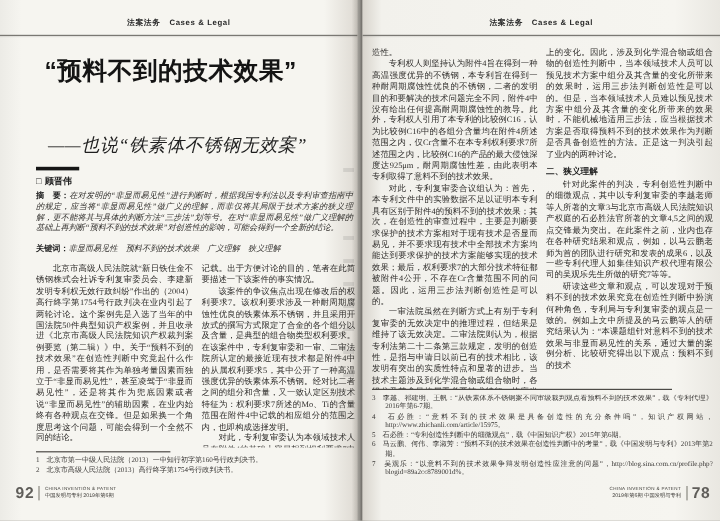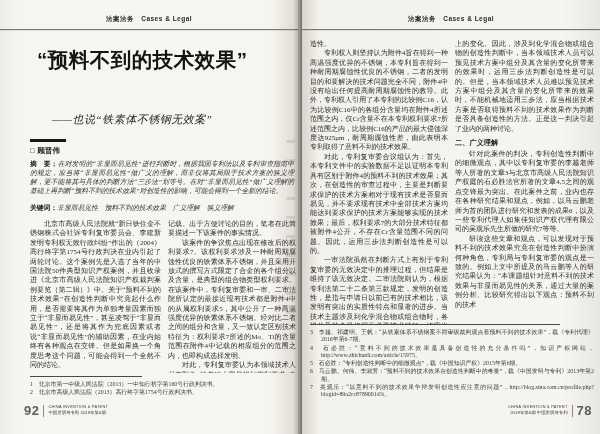--- a/index.html
+++ b/index.html
@@ -18,21 +18,21 @@
   
   .pg-header{position:absolute;top:15px;left:0;right:0;text-align:center;
     font-family:"Liberation Sans",sans-serif;font-size:6.5px;font-weight:bold;color:#2a2a2a;letter-spacing:.5px;}
   .pg-header .hdr-cn{margin-right:5px;}
   .hdr-rule{position:absolute;top:29px;left:0;right:0;height:1px;background:#7a7873;box-shadow:0 1px 0 rgba(0,0,0,.08);}
   
   .title{position:absolute;left:30px;top:46px;margin:0;font-family:"Liberation Sans",sans-serif;
     font-size:20.5px;line-height:27px;font-weight:bold;color:#141414;letter-spacing:.5px;text-align:right;}
   .title span{display:block;}
   .title .t1{padding-left:7px;}
-  .subtitle{position:absolute;left:52px;top:112px;font-size:11px;font-style:italic;color:#1f1f1f;letter-spacing:.5px;}
+  .subtitle{position:absolute;left:40px;top:112px;font-size:15px;font-style:italic;color:#1f1f1f;letter-spacing:.5px;}
   .author-bar{position:absolute;left:30px;top:139px;width:36px;height:3px;background:#161616;}
   .author{position:absolute;left:30px;top:146px;font-family:"Liberation Sans",sans-serif;
     font-size:7.5px;font-weight:bold;color:#222;}
   .author .marker{margin-right:3px;font-weight:normal;}
   
   .abstract{position:absolute;left:30px;top:159px;width:264px;margin:0;
     font-size:6.8px;line-height:9px;text-align:justify;color:#33312e;font-style:italic;}
   .abstract b{font-style:normal;font-weight:bold;color:#222;}
   .keywords{position:absolute;left:30px;top:203px;width:264px;margin:0;
     font-size:6.8px;line-height:9px;color:#33312e;font-style:italic;}
@@ -49,21 +49,21 @@
   
   .fn-rule{position:absolute;height:1px;background:#4c4a46;}
   .fn-rule-left{left:30px;top:376px;width:112px;}
   .fn-rule-right{left:8px;top:324px;width:250px;}
   .fns{position:absolute;color:#3a3836;}
   .fns p{margin:0 0 1px 0;font-size:5.9px;line-height:7.3px;padding-left:11px;text-indent:-11px;text-align:justify;}
   .fns-left{left:30px;top:381px;width:262px;}
   .fns-right{left:8px;top:329px;width:284px;height:72px;overflow:hidden;}
   
   .footer{position:absolute;display:flex;align-items:center;font-family:"Liberation Sans",sans-serif;}
-  .footer-left{left:24px;top:403px;justify-content:flex-end;}
+  .footer-left{left:13px;top:403px;justify-content:flex-end;}
   .footer-right{right:8px;top:403px;}
   .pgnum{font-size:13px;font-weight:bold;color:#5f5d59;letter-spacing:.5px;}
   .foot-div{width:1px;height:12px;background:#8a8880;margin:0 4px;}
   .foot-meta{display:flex;flex-direction:column;line-height:4.8px;color:#3c3a36;}
   .foot-meta .fm1{font-size:3.8px;letter-spacing:.3px;}
   .foot-meta .fm2{font-size:4.4px;margin-top:1.5px;}
   .footer-right .foot-meta{align-items:flex-end;text-align:right;}
   
   .bleed{position:absolute;right:3px;top:140px;width:9px;height:190px;opacity:.14;filter:blur(.6px);
     background:repeating-linear-gradient(to bottom,#555 0 3px,transparent 3px 19px);}
@@ -131,21 +131,21 @@
     <div class="hdr-rule"></div>
 
     <div class="col colR1">
       <p class="bp noind">造性。</p>
       <p class="bp">专利权人则坚持认为附件4旨在得到一种高温强度优异的不锈钢，本专利旨在得到一种耐周期腐蚀性优良的不锈钢，二者的发明目的和要解决的技术问题完全不同，附件4中没有给出任何提高耐周期腐蚀性的教导。此外，专利权人引用了本专利的比较例C16，认为比较例C16中的各组分含量均在附件4所述范围之内，仅Cr含量不在本专利权利要求7所述范围之内，比较例C16的产品的最大侵蚀深度达925μm，耐周期腐蚀性差，由此表明本专利取得了意料不到的技术效果。</p>
       <p class="bp">对此，专利复审委合议组认为：首先，本专利文件中的实验数据不足以证明本专利具有区别于附件4的预料不到的技术效果；其次，在创造性的审查过程中，主要是判断要求保护的技术方案相对于现有技术是否显而易见，并不要求现有技术中全部技术方案均能达到要求保护的技术方案能够实现的技术效果；最后，权利要求7的大部分技术特征都被附件4公开，不存在Cr含量范围不同的问题。因此，运用三步法判断创造性是可以的。</p>
       <p class="bp">一审法院虽然在判断方式上有别于专利复审委的无效决定中的推理过程，但结果是维持了该无效决定。二审法院则认为，根据专利法第二十二条第三款规定，发明的创造性，是指与申请日以前已有的技术相比，该发明有突出的实质性特点和显著的进步。当技术主题涉及到化学混合物或组合物时，各组分及其含量均属于必要技术特征，均应当在独立权利要求中限定。此类技术方案中，各组分及其含量的变化会引起相应的物理化学反应，可能会导致整体技术方案在效果</p>
     </div>
     <div class="col colR2">
       <p class="bp noind">上的变化。因此，涉及到化学混合物或组合物的创造性判断中，当本领域技术人员可以预见技术方案中组分及其含量的变化所带来的效果时，运用三步法判断创造性是可以的。但是，当本领域技术人员难以预见技术方案中组分及其含量的变化所带来的效果时，不能机械地适用三步法，应当根据技术方案是否取得预料不到的技术效果作为判断是否具备创造性的方法。正是这一判决引起了业内的两种讨论。</p>
-      <h3 class="sec">二、广义理解</h3>
+      <h3 class="sec">二、狭义理解</h3>
       <p class="bp">针对此案件的判决，专利创造性判断中的细微观点，其中以专利复审委的李越老师等人所著的文章3与北京市高级人民法院知识产权庭的石必胜法官所著的文章4,5之间的观点交锋最为突出。在此案件之前，业内也存在各种研究结果和观点，例如，以马云鹏老师为首的团队进行研究和发表的成果6，以及一些专利代理人如集佳知识产权代理有限公司的吴观乐先生所做的研究7等等。</p>
       <p class="bp">研读这些文章和观点，可以发现对于预料不到的技术效果究竟在创造性判断中扮演何种角色，专利局与专利复审委的观点是一致的。例如上文中所提及的马云鹏等人的研究结果认为：“本课题组针对意料不到的技术效果与非显而易见性的关系，通过大量的案例分析、比较研究得出以下观点：预料不到的技术</p>
     </div>
 
     <div class="fn-rule fn-rule-right"></div>
     <div class="fns fns-right">
       <p>3　李越、祁建明、王帆：“从铁素体系不锈钢案不同审级裁判观点看预料不到的技术效果”，载《专利代理》2016年第6-7期。</p>
       <p>4　石必胜：“意料不到的技术效果是具备创造性的充分条件吗”，知识产权网站，http://www.zhichanli.com/article/15975。</p>
       <p>5　石必胜：“专利创造性判断中的细微观点”，载《中国知识产权》2015年第6期。</p>
       <p>6　马云鹏、何伟、李淑芳：“预料不到的技术效果在创造性判断中的考量”，载《中国发明与专利》2013年第2期。</p>

